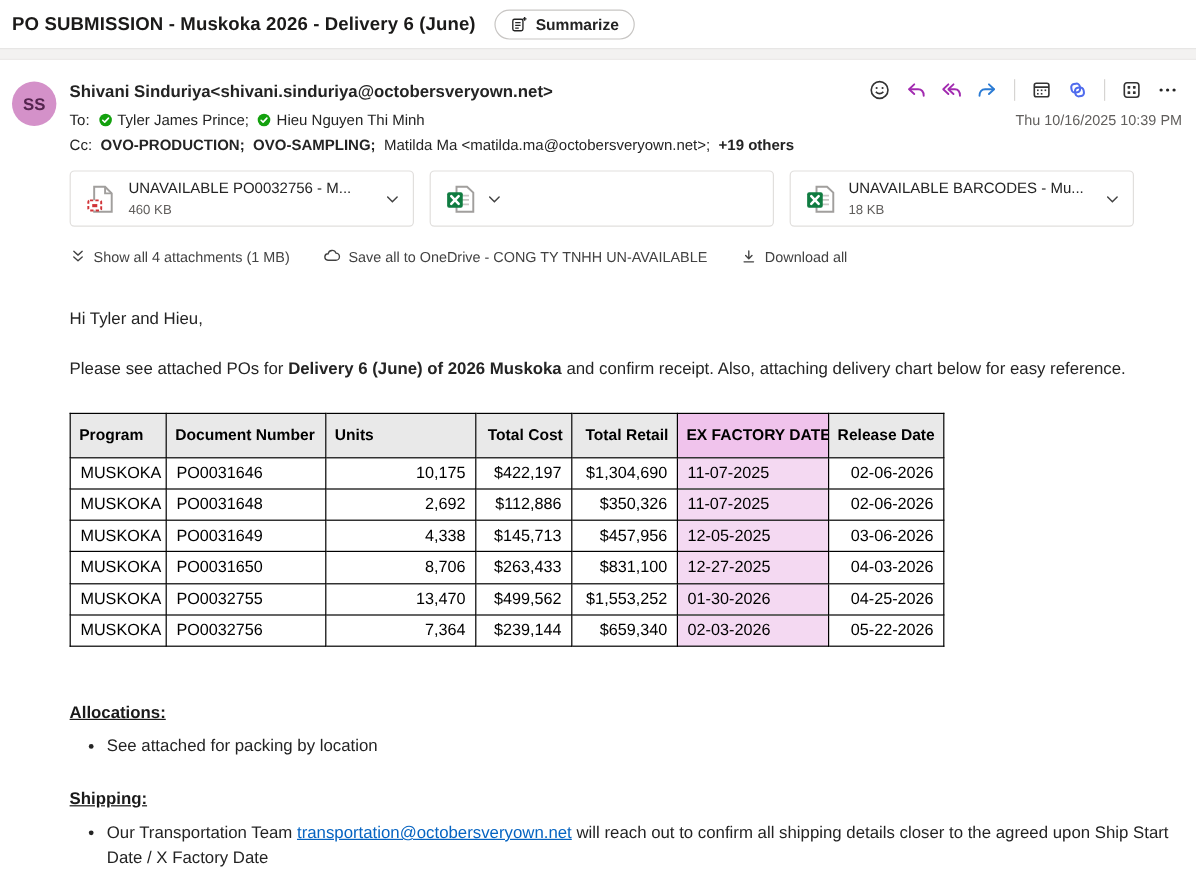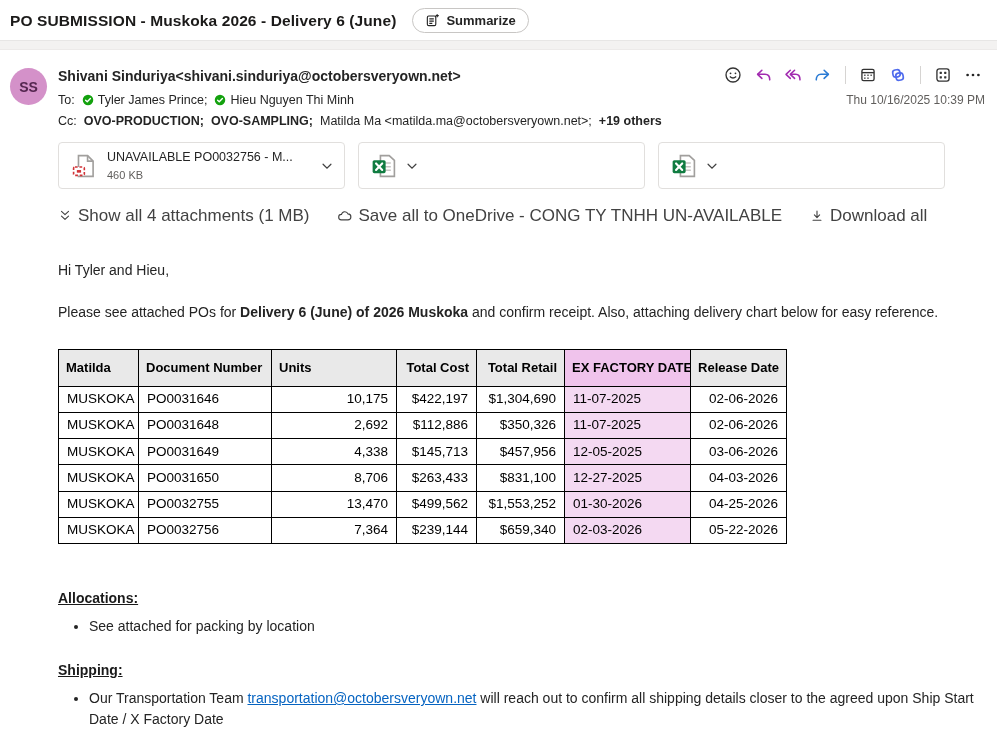--- a/index.html
+++ b/index.html
@@ -33,21 +33,21 @@
   .cc-normal { cursor:pointer; }
 
   
   .attachments { margin:14px 12px 0 58px; display:flex; gap:13px; }
   .att-card { width:287px; border:1px solid #e1dfdd; border-radius:4px; display:flex;
     align-items:center; padding:6px 8px 6px 12px; height:47px; cursor:pointer; background:#fff; }
   .att-info { margin-left:10px; min-width:0; flex:1; }
   .att-name { font-size:12.5px; color:#242424; white-space:nowrap; overflow:hidden; }
   .att-size { font-size:11px; color:#605e5c; margin-top:5px; }
   .att-chevron { padding:0 2px 0 8px; cursor:pointer; display:flex; }
-  .att-actions { margin:17px 12px 0 58px; display:flex; gap:28px; font-size:17px; color:#424242; align-items:center;text-align:center; }
+  .att-actions { margin:17px 12px 0 58px; display:flex; gap:28px; font-size:12px; color:#424242; align-items:center;text-align:center; }
   .att-action { display:inline-flex; gap:6px; align-items:center; cursor:pointer; white-space:nowrap; }
 
   
   .body-area { margin:34px 16px 0 58px; font-size:14px; color:#242424; line-height:1.5; }
   .para { margin-top:21px; max-width:942px; }
   .bold { font-weight:700; }
   a.mail-link { color:var(--c-link_blue); text-decoration:underline; cursor:pointer; }
 
   
   table.po { border-collapse:collapse; margin-top:26px; table-layout:fixed; width:728px;
@@ -237,20 +237,24 @@
 
   <div class="att-card">
     <span>
       <svg width="26" height="26" viewBox="0 0 16 16" fill="none">
         <path d="M5.8 1.6 h5.4 L14.4 4.6 v9.8 H5.8 Z" fill="#fff" stroke="#a19f9d" stroke-width="1"></path>
         <path d="M8.2 6.2 h4 M8.2 8.4 h4 M8.2 10.6 h4" stroke="#c8c6c4" stroke-width="0.9"></path>
         <rect x="1" y="4.4" width="8" height="8" rx="1" style="fill:var(--c-excel_green)"></rect>
         <path d="M3.1 6.4 L6.9 10.4 M6.9 6.4 L3.1 10.4" stroke="#fff" stroke-width="1.3" stroke-linecap="round"></path>
       </svg>
     </span>
+    <div class="att-info">
+      <div class="att-name">UNAVAILABLE BARCODES - Mu...</div>
+      <div class="att-size">18 KB</div>
+    </div>
     <span class="att-chevron">
       <svg width="14" height="14" viewBox="0 0 16 16" fill="none" stroke="#424242" stroke-width="1.4" stroke-linecap="round">
           <path d="M3.5 6 L8 10.5 L12.5 6"></path>
         </svg>
     </span>
   </div>
 
 </div>
 
 <div class="att-actions">
@@ -291,21 +295,21 @@
       <col style="width:80px">
         <col style="width:133px">
         <col style="width:125px">
       <col style="width:80px">
         <col style="width:88px">
         <col style="width:126px">
         <col style="width:96px">
     </colgroup>
     <thead>
       <tr>
-        <th>Matilda</th>
+        <th>Program</th>
         <th>Document Number</th>
         <th>Units</th>
         <th class="ar">Total Cost</th>
         <th class="ar">Total Retail</th>
         <th class="pink ac">EX FACTORY DATE</th>
         <th class="ac">Release Date</th>
       </tr>
     </thead>
     <tbody>
       <tr>

